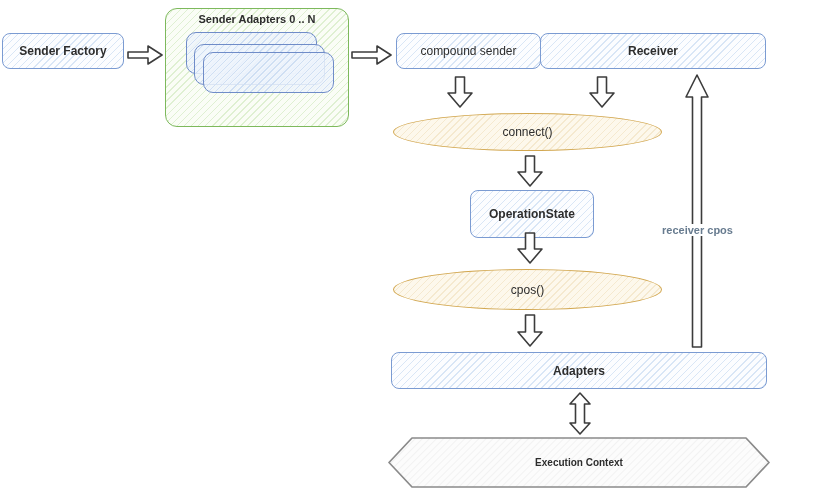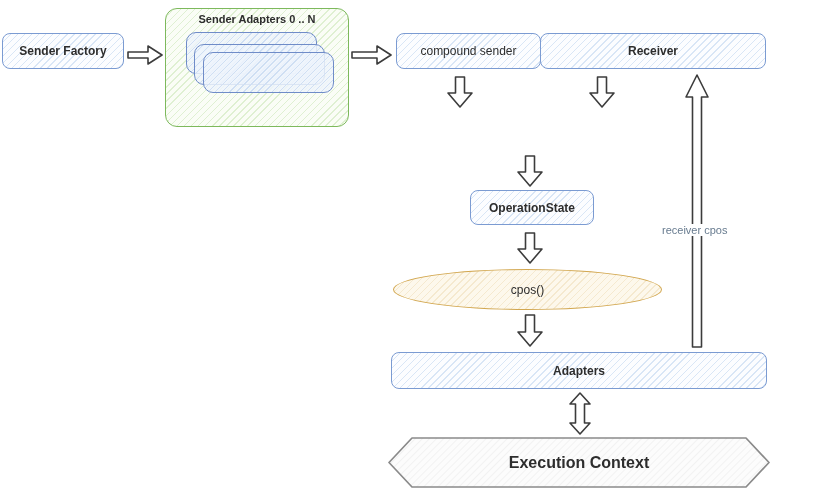--- a/index.html
+++ b/index.html
@@ -43,25 +43,25 @@
   }
   .ellipse{
     border:1.6px solid var(--gold-border);border-radius:50%;
     background-color:var(--gold-base);
     background-image:repeating-linear-gradient(135deg,var(--gold-hatch) 0 1px,transparent 1px 5px);
   }
   .arrow{position:absolute;}
   .arrow path{fill:#ffffff;stroke:var(--arrow-stroke);stroke-width:1.6;stroke-linejoin:round;}
   .edge-label{
     position:absolute;font-size:11px;color:var(--edge-label);
-    background:#ffffff;padding:0 3px;z-index:5;white-space:nowrap;
+    background:#ffffff;padding:0 3px;z-index:5;white-space:nowrap;font-weight:bold;
   }
   #hexagon-wrap{position:absolute;left:388px;top:437px;width:382px;height:51px;}
   #hexagon-label{position:absolute;left:0;top:0;width:100%;height:100%;
-    display:flex;align-items:center;justify-content:center;font-size:16px;font-weight:bold;}
+    display:flex;align-items:center;justify-content:center;font-size:10px;font-weight:bold;}
 </style>
 </head>
 <body>
 
 <div id="canvas">
 
   <div class="node box bold" style="left:2px;top:33px;width:122px;height:36px;">
     <span>Sender Factory</span>
   </div>
 
@@ -94,26 +94,29 @@
 
   <svg class="arrow" style="left:589px;top:76px;" width="26" height="32" viewBox="0 0 26 32">
     <path d="M8.5 1 L17.5 1 L17.5 17 L25 17 L13 31 L1 17 L8.5 17 Z"></path>
   </svg>
 
   <svg class="arrow" style="left:684px;top:74px;" width="26" height="274" viewBox="0 0 26 274">
     <path d="M13 1 L24 23 L17.5 23 L17.5 273 L8.5 273 L8.5 23 L2 23 Z"></path>
   </svg>
   <div class="edge-label" style="left:659px;top:224px;">receiver cpos</div>
 
+  <div class="node ellipse" style="left:393px;top:113px;width:269px;height:38px;">
+    <span>connect()</span>
+  </div>
 
   <svg class="arrow" style="left:517px;top:155px;" width="26" height="32" viewBox="0 0 26 32">
     <path d="M8.5 1 L17.5 1 L17.5 17 L25 17 L13 31 L1 17 L8.5 17 Z"></path>
   </svg>
 
-  <div class="node box bold" style="left:470px;top:190px;width:124px;height:35px;">
+  <div class="node box bold" style="left:470px;top:190px;width:124px;height:48px;">
     <span>OperationState</span>
   </div>
 
   <svg class="arrow" style="left:517px;top:232px;" width="26" height="32" viewBox="0 0 26 32">
     <path d="M8.5 1 L17.5 1 L17.5 17 L25 17 L13 31 L1 17 L8.5 17 Z"></path>
   </svg>
 
   <div class="node ellipse" style="left:393px;top:269px;width:269px;height:41px;">
     <span>cpos()</span>
   </div>

